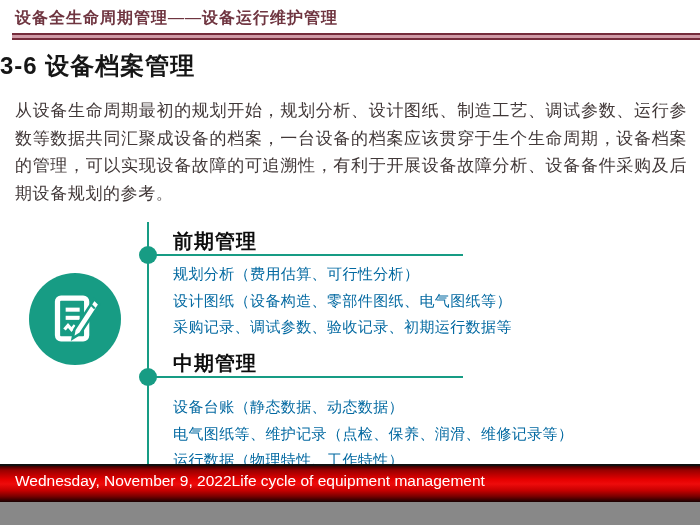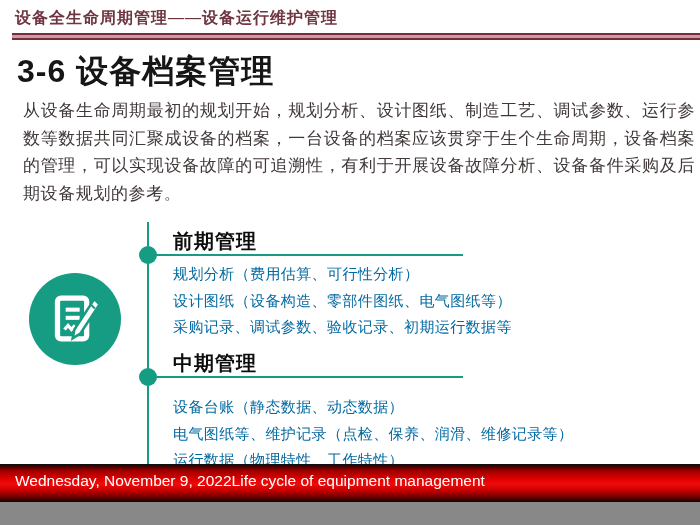--- a/index.html
+++ b/index.html
@@ -14,29 +14,29 @@
     font-family:"Liberation Serif","DejaVu Serif",serif;
     font-size:16px; font-weight:bold; color:#6f3540; letter-spacing:1px;
   }
   .double-rule {
     position:absolute; left:12px; right:0; top:33px; height:3px;
     background:#cf9aa6;
     border-top:2.5px solid #752c3b; border-bottom:2.5px solid #752c3b;
   }
   
   .slide-title {
-    position:absolute; left:17px; top:50px;
-    font-size:32px; font-weight:bold; color:#161616; letter-spacing:1px;
+    position:absolute; left:0; top:50px;
+    font-size:24px; font-weight:bold; color:#161616; letter-spacing:1px;
   }
   
   .body-par {
     position:absolute; left:15px; top:97px; width:672px;
     font-family:"Liberation Serif","DejaVu Serif",serif;
     font-size:17px; line-height:27.5px; color:#413838;
-    text-align:justify; letter-spacing:0.6px;margin-left:8px;
+    text-align:justify; letter-spacing:0.6px;
   }
   
   .icon-circle {
     position:absolute; left:29px; top:273px; width:92px; height:92px;
     background:#179c84; border-radius:50%;
     display:flex; align-items:center; justify-content:center;
   }
   .vline { position:absolute; left:147px; top:222px; width:2px; height:265px; background:#179c84; }
   .dot { position:absolute; width:18px; height:18px; border-radius:50%; background:#179c84; }
   .dot1 { left:139px; top:246px; }

